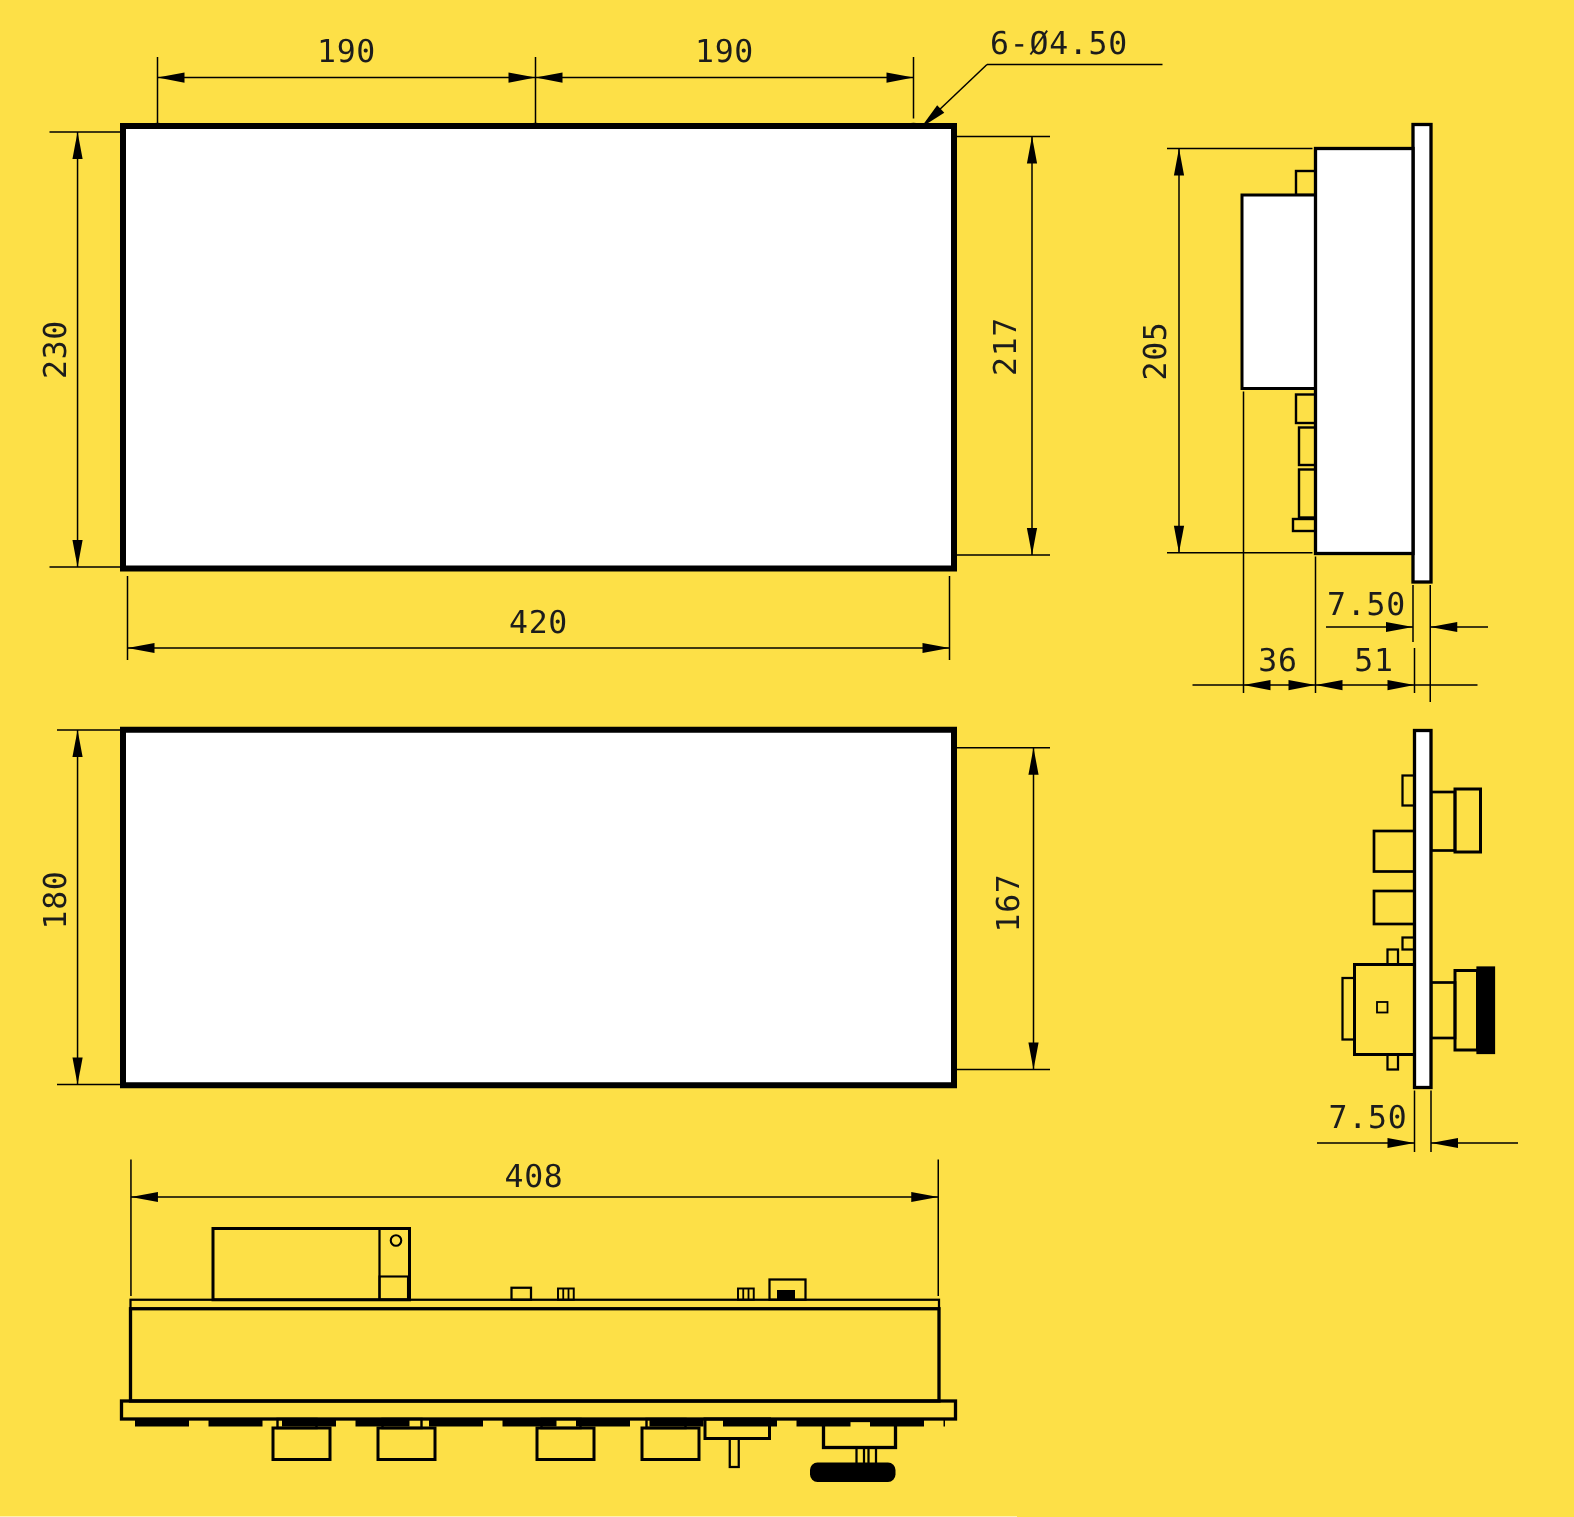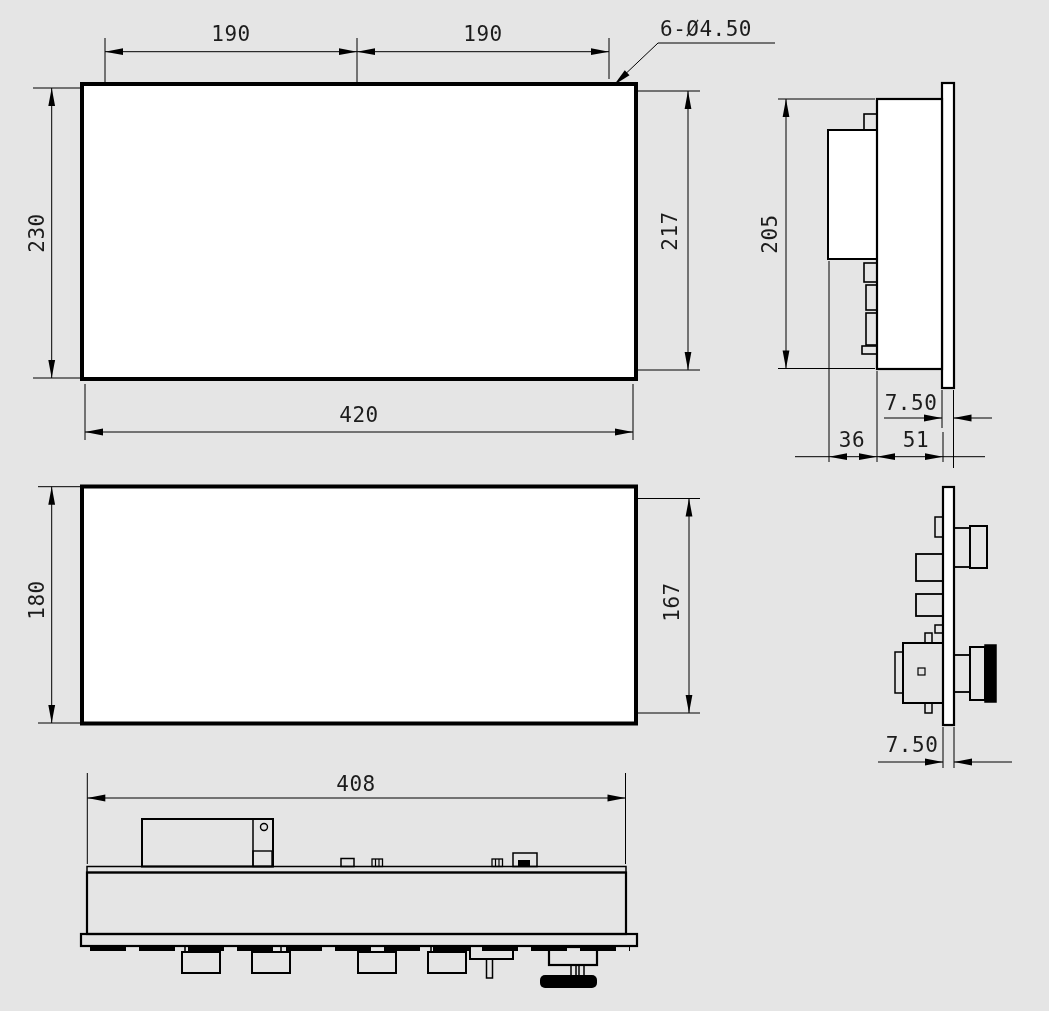--- a/index.html
+++ b/index.html
@@ -1,16 +1,16 @@
 <!DOCTYPE html>
 <html><head>
 <meta charset="utf-8">
 <style>
   html,body{margin:0;padding:0;background:#ffffff;}
-  #canvas{position:relative;width:1049px;height:1011px;background:#e5e5e5;overflow:hidden;}
+  #canvas{position:relative;width:1049px;height:1011px;background:#fde047;overflow:hidden;}
   svg{position:absolute;left:0;top:0;}
   text.dim{font-family:"DejaVu Sans Mono", monospace;font-size:21px;fill:#1c1c1c;letter-spacing:0.5px;}
 </style>
 </head>
 <body>
 
 <div id="canvas">
 <svg id="dwg" width="1049" height="1011" viewBox="0 0 1049 1011">
 
   <g id="g-front">

